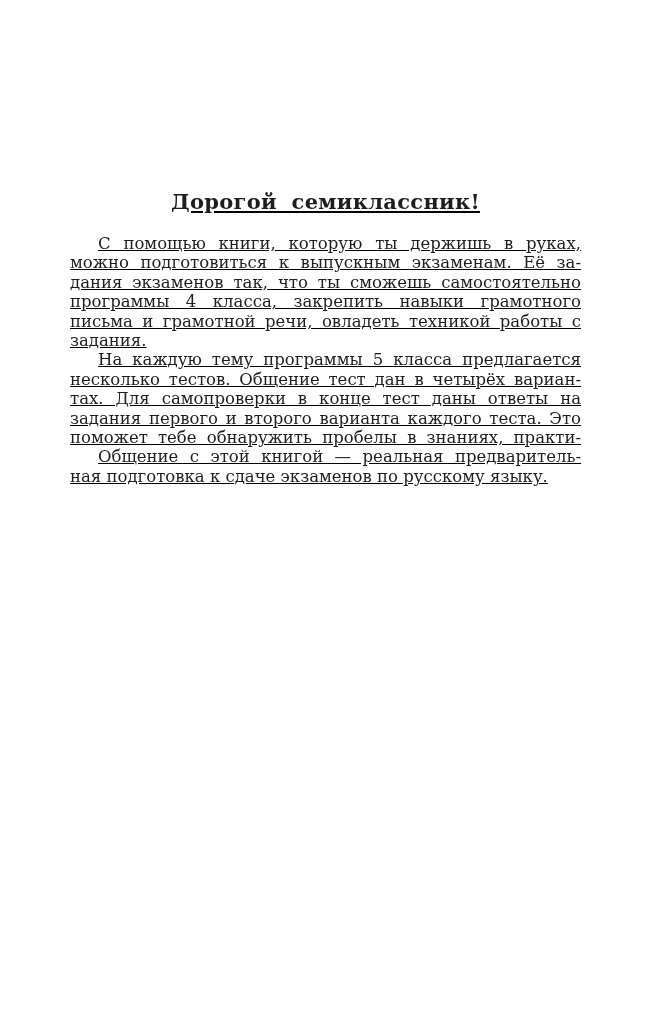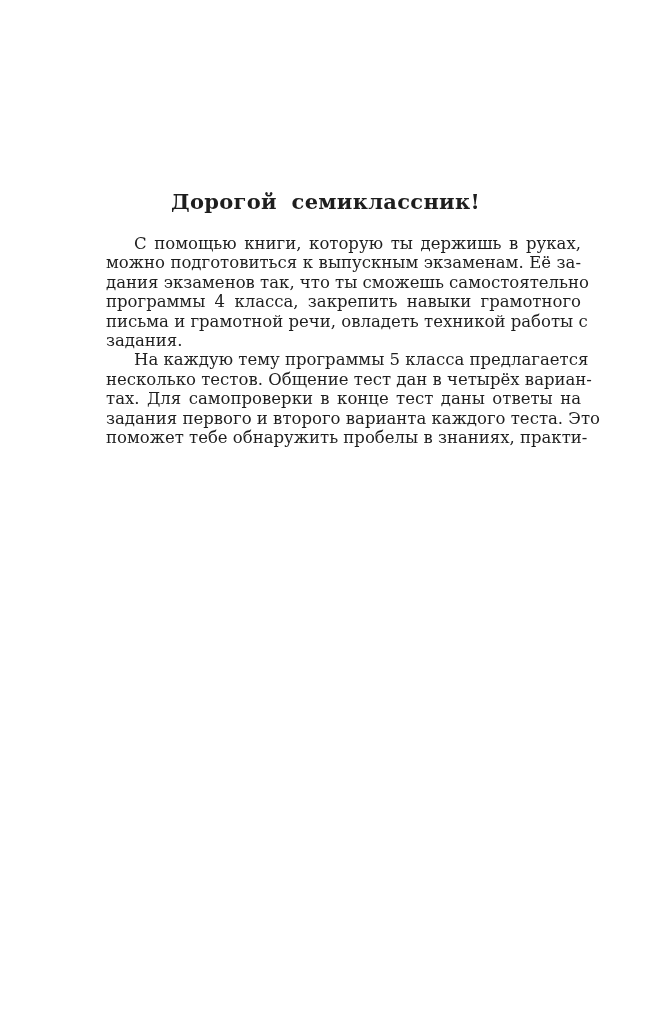--- a/index.html
+++ b/index.html
@@ -13,36 +13,36 @@
     height: 1010px;
     background: #ffffff;
     overflow: hidden;
     font-family: "DejaVu Serif", "Liberation Serif", serif;
   }
   .content {
     position: absolute;
     left: 70px;
     top: 190px;
     width: 511px;
+    text-decoration: underline;
   }
   .heading {
     margin: 0 0 20px 0;
     font-size: 21px;
     line-height: 24px;
     font-weight: bold;
     text-align: center;
     color: #1e1e1e;
     word-spacing: 7px;
     letter-spacing: 0.3px;
   }
   .body-text {
     color: #1e1e1e;
     font-size: 16.5px;
     line-height: 19.4px;
-    margin-left: 36px;
   }
   .paragraph {
     margin: 0;
   }
   .line {
     text-align: justify;
     text-align-last: justify;
     white-space: nowrap;
   }
   .line.last {
@@ -67,15 +67,19 @@
           <div class="line">письма и грамотной речи, овладеть техникой работы с</div>
           <div class="line last">задания.</div>
         </div>
         <div class="paragraph">
           <div class="line first">На каждую тему программы 5 класса предлагается</div>
           <div class="line">несколько тестов. Общение тест дан в четырёх вариан-</div>
           <div class="line">тах. Для самопроверки в конце тест даны ответы на</div>
           <div class="line">задания первого и второго варианта каждого теста. Это</div>
           <div class="line">поможет тебе обнаружить пробелы в знаниях, практи-</div>
         </div>
+        <div class="paragraph">
+          <div class="line first">Общение с этой книгой — реальная предваритель-</div>
+          <div class="line last">ная подготовка к сдаче экзаменов по русскому языку.</div>
+        </div>
       </div>
   </div>
 </div>
 
 </body></html>

